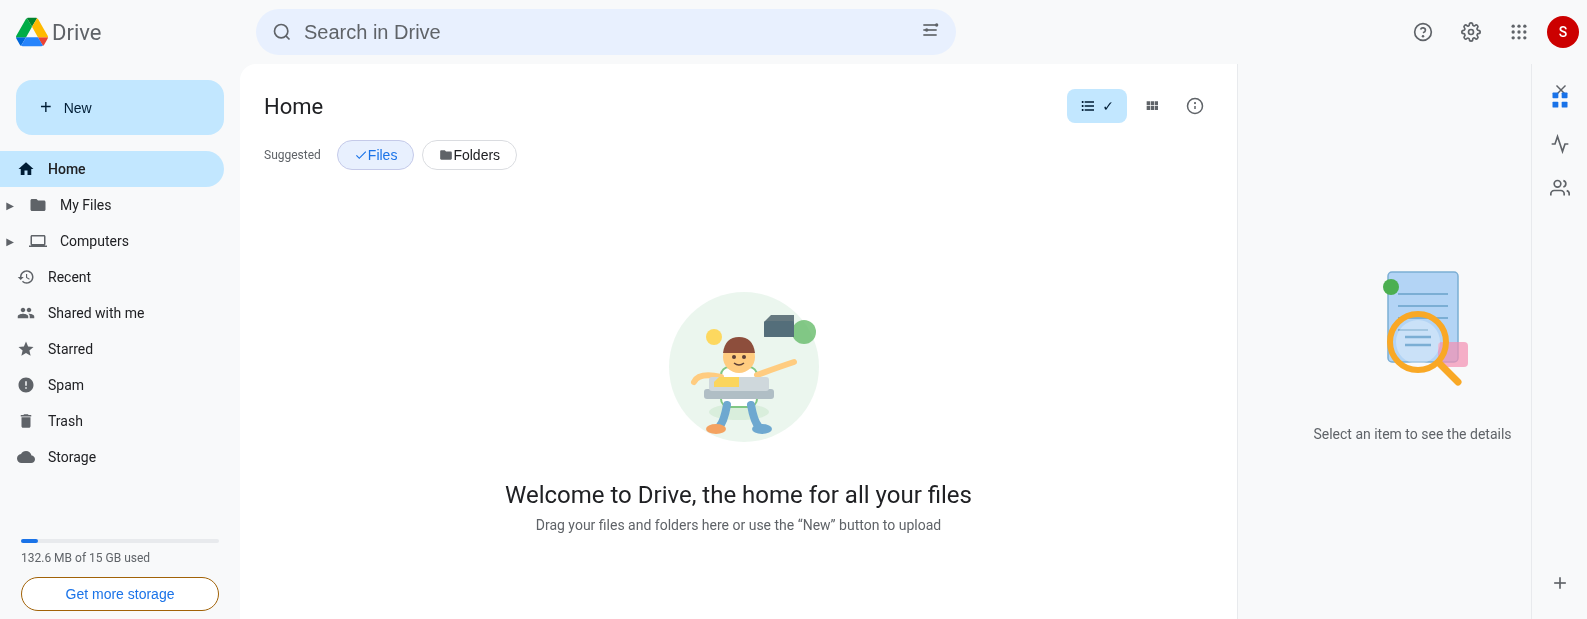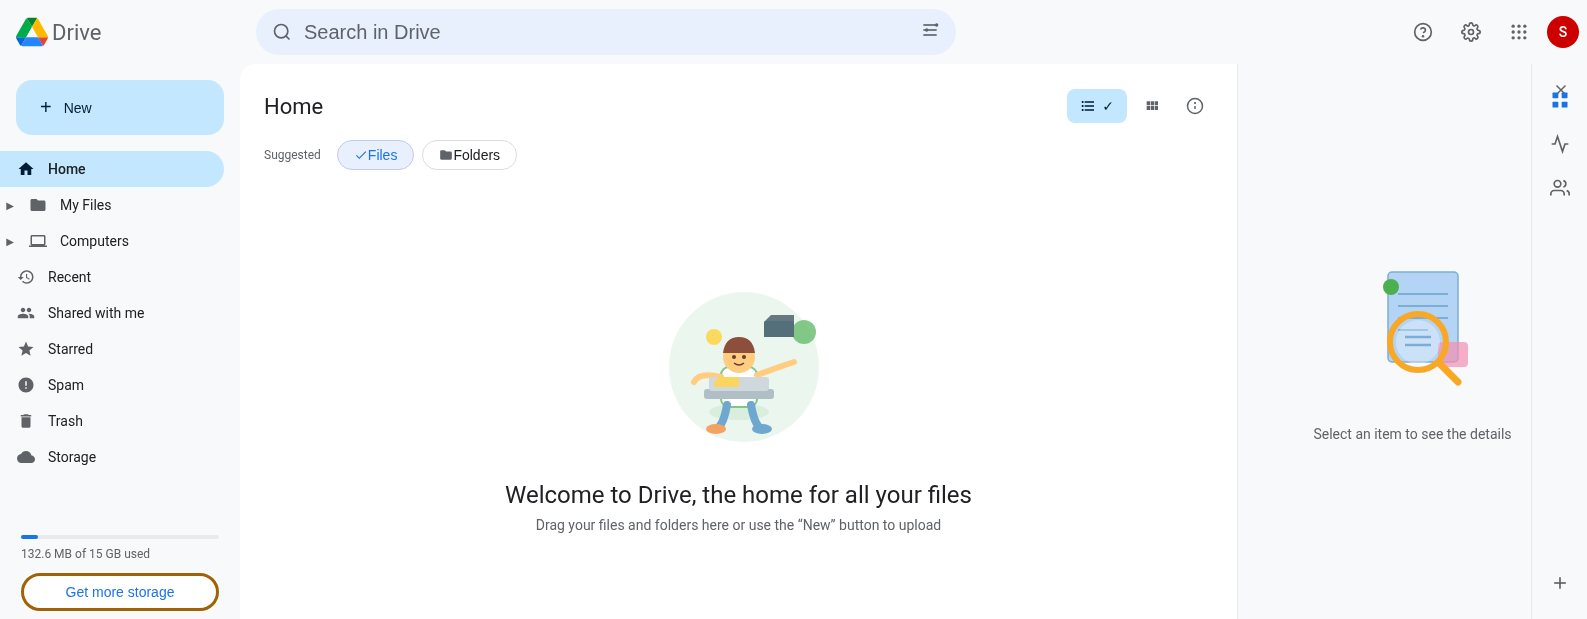--- a/index.html
+++ b/index.html
@@ -94,21 +94,21 @@
     }
 
     .storage-text {
       font-size: 12px;
       color: #5f6368;
       margin-bottom: 12px;
     }
 
     .get-storage-btn {
       background: white;
-      border: 3px solid #a16207;
+      border: 1px solid #a16207;
       border-radius: 20px;
       padding: 8px 24px;
       font-size: 14px;
       color: #1a73e8;
       cursor: pointer;
       width: 100%;
     }
 
     
     .topbar {

